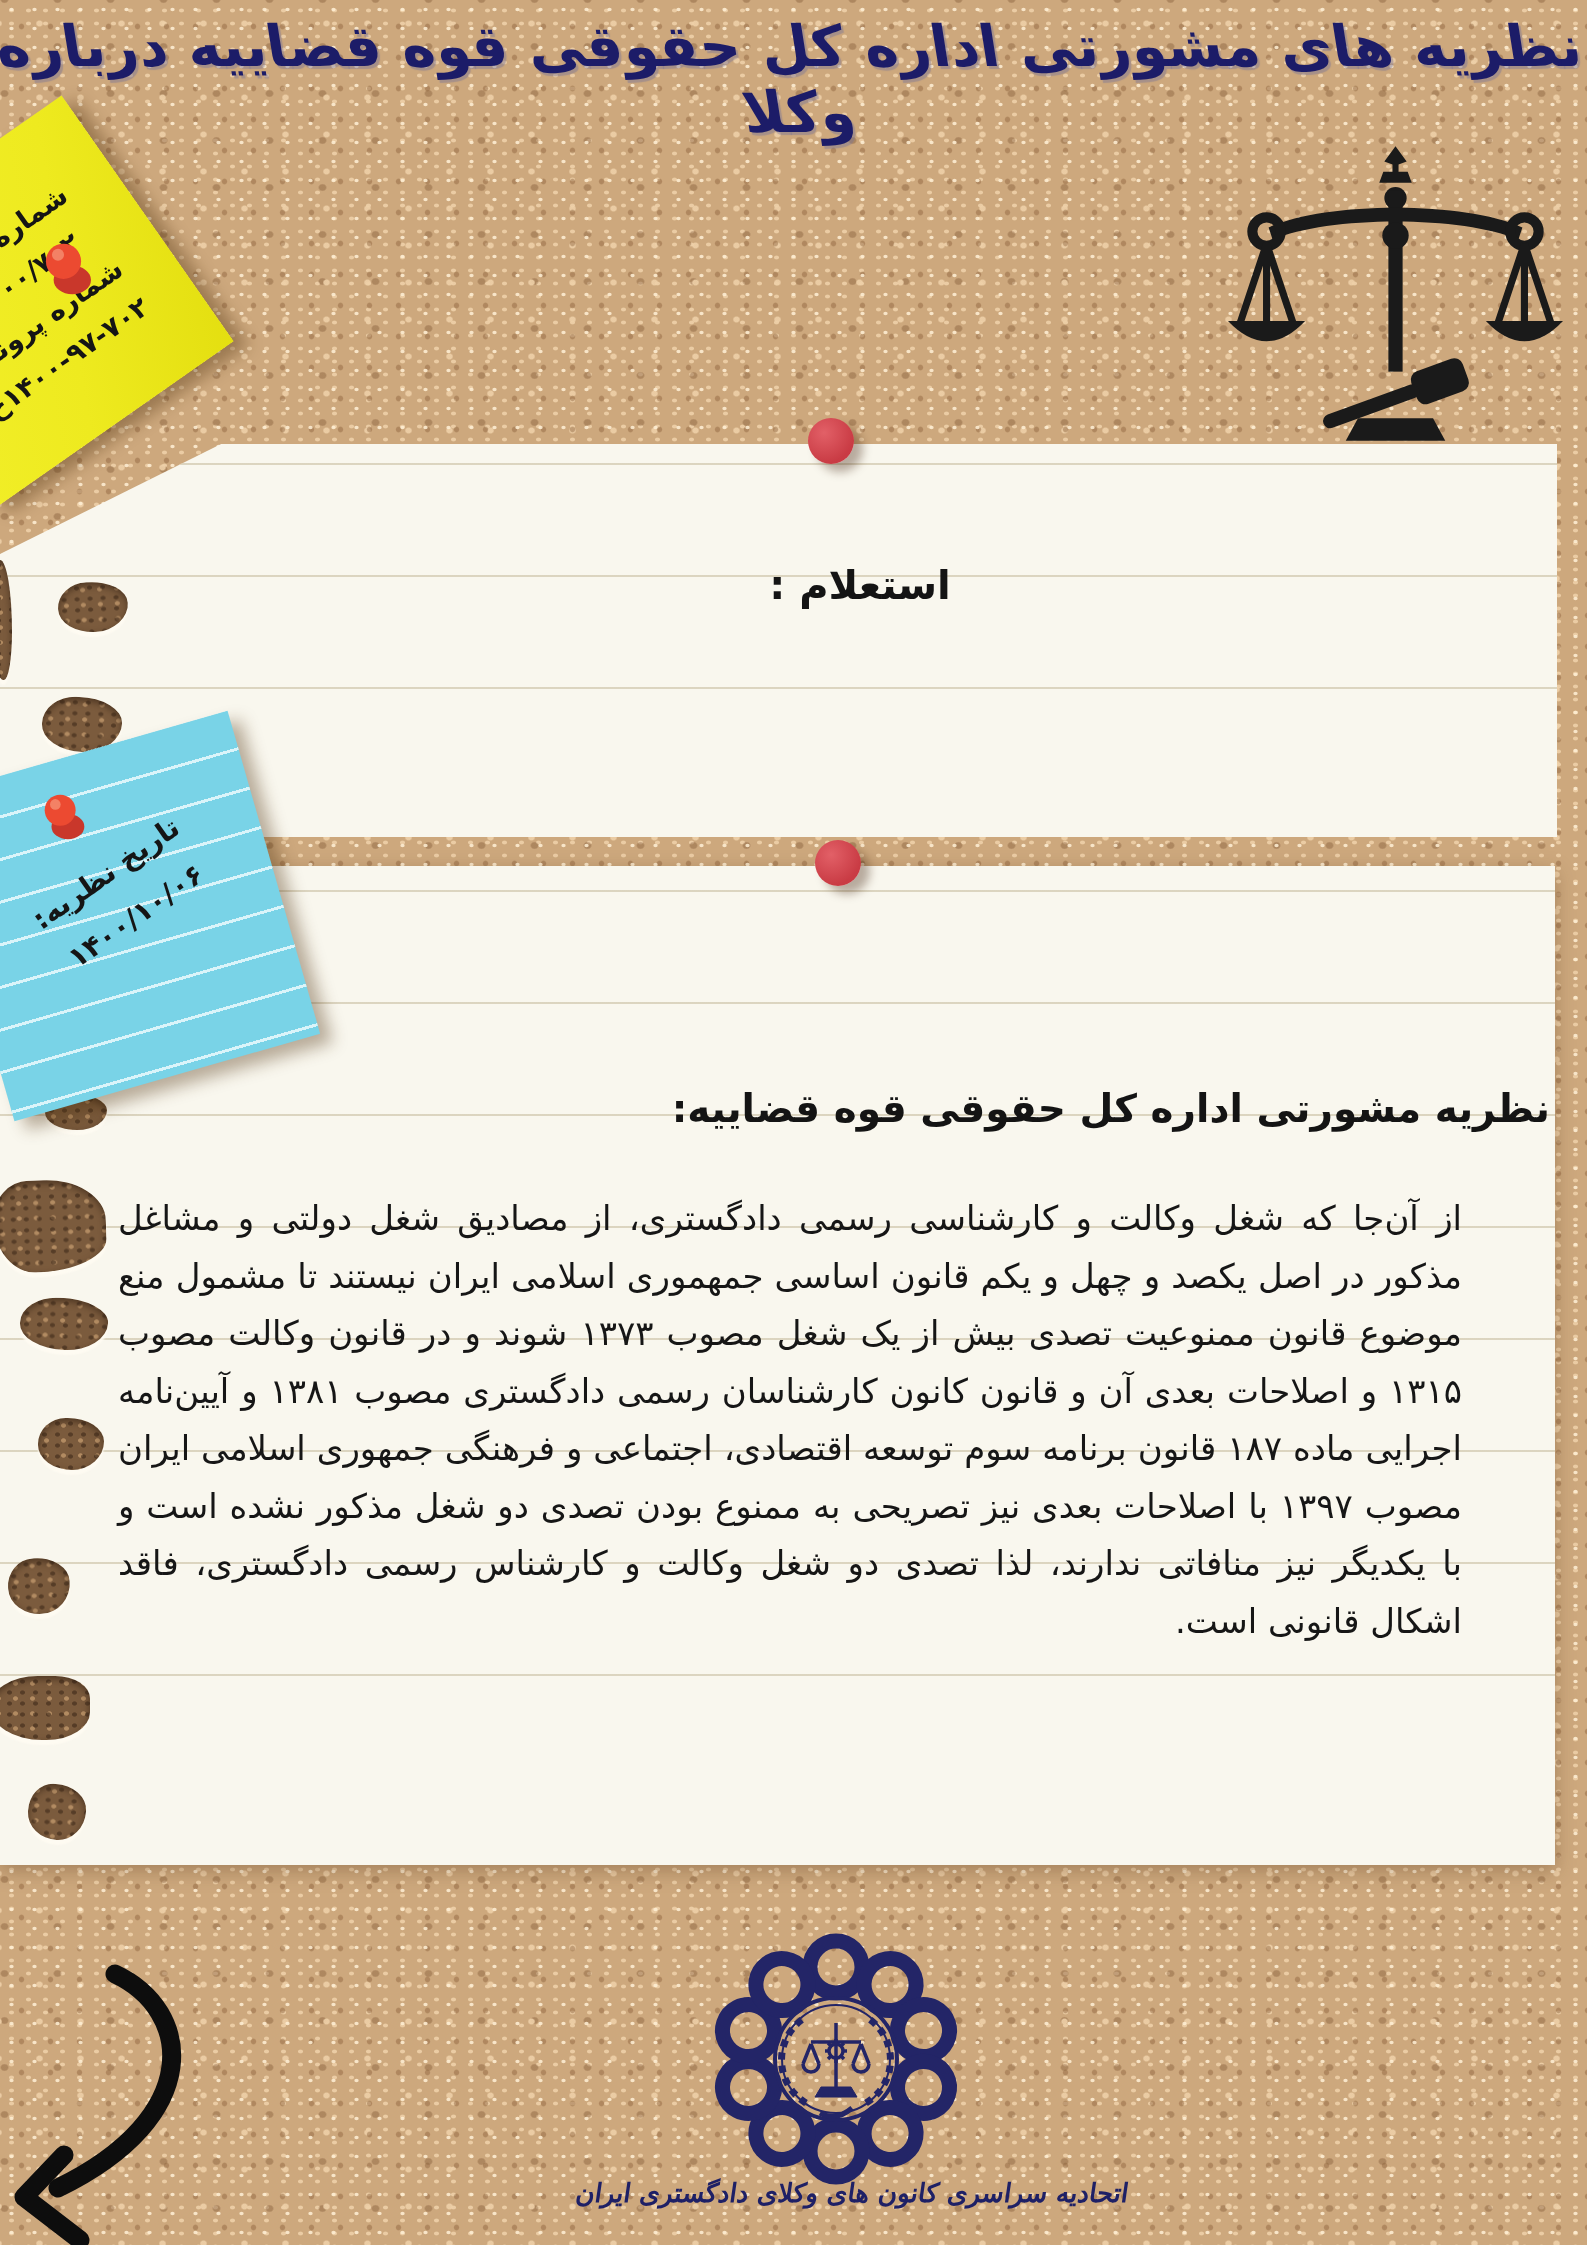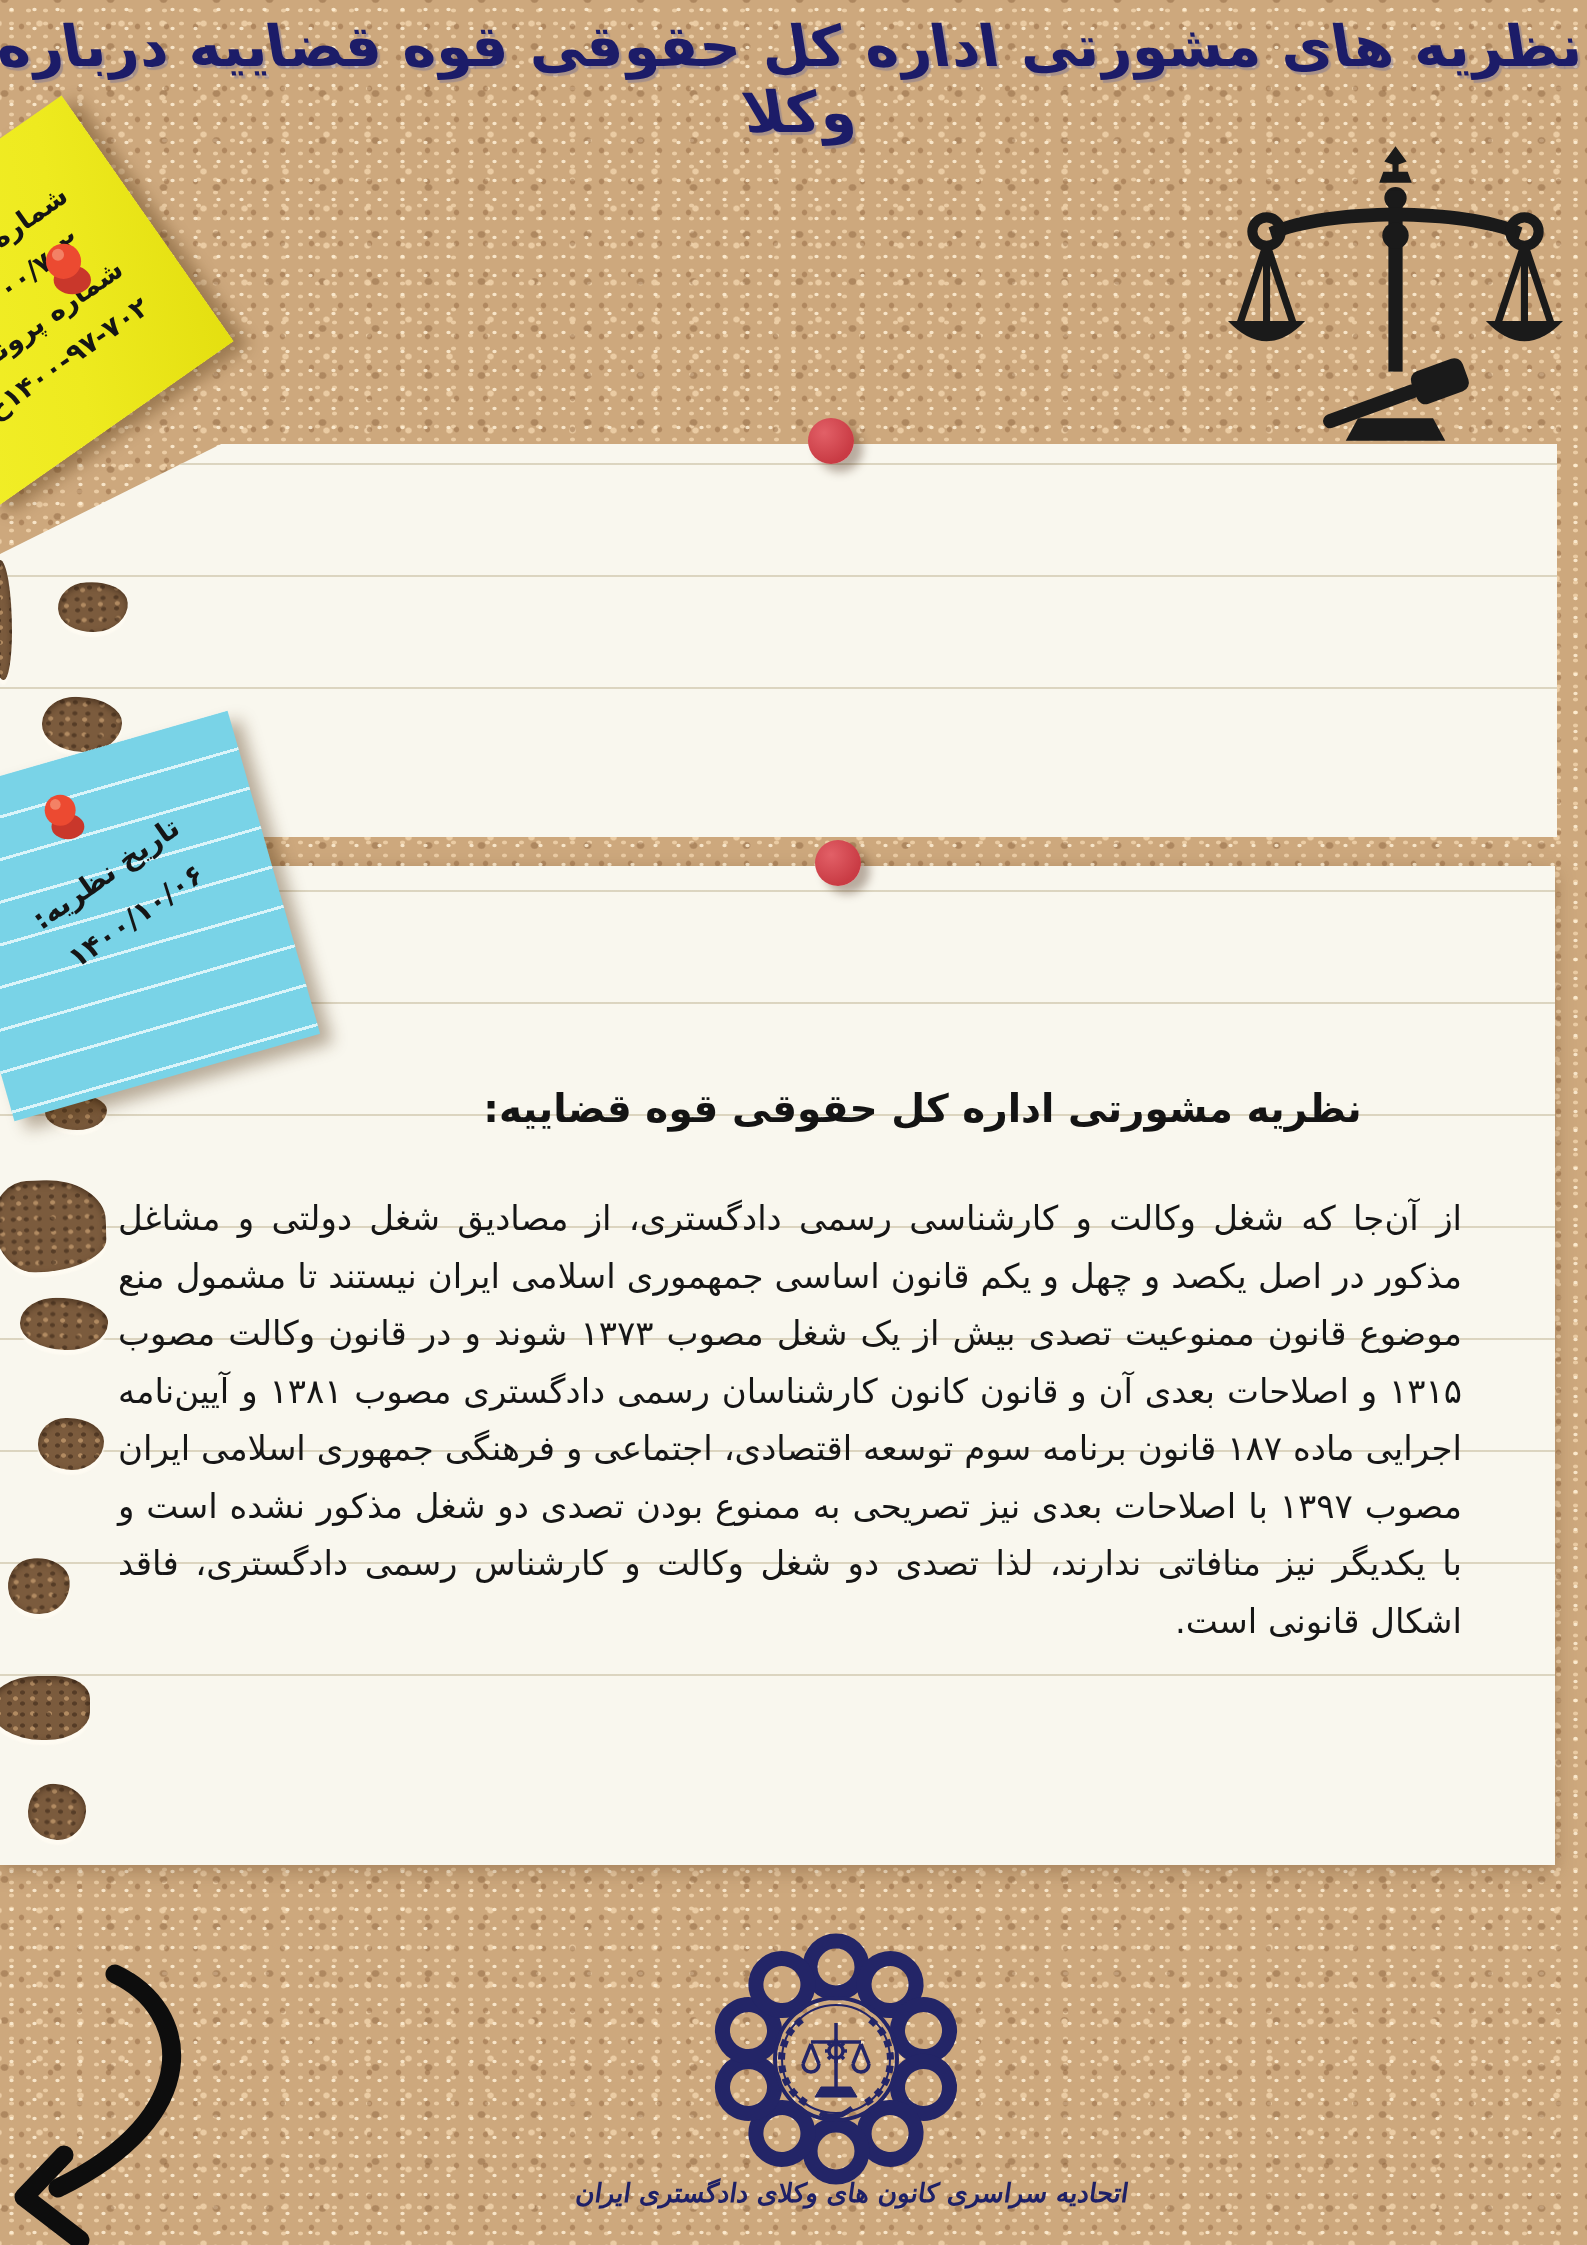--- a/index.html
+++ b/index.html
@@ -49,21 +49,21 @@
     background-size:13px 11px,17px 15px;
     border-radius:42% 55% 48% 52% / 50% 45% 55% 48%;
     box-shadow:inset 0 3px 7px rgba(40,24,12,.55), 0 5px 2px rgba(255,252,242,.85);
   }
 
   .heading{font-weight:bold;color:#141414;z-index:4;}
   .inquiry-heading{left:165px;top:562px;width:1390px;text-align:center;font-size:40px;}
   .inquiry-question{
     left:190px;top:672px;width:1270px;font-size:35px;line-height:70px;
     color:#191919;text-align:justify;z-index:4;}
-  .opinion-heading{left:295px;top:1086px;width:1255px;text-align:center;font-size:39px;}
+  .opinion-heading{left:295px;top:1086px;width:1255px;font-size:39px;}
   .opinion-body{
     left:118px;top:1190px;width:1344px;font-size:34px;line-height:57.5px;
     color:#161616;text-align:justify;z-index:4;}
 
   .note{z-index:10;}
   .yellow-note{
     left:-118px;top:152px;width:292px;height:300px;
     background:linear-gradient(115deg,#f4f12e 0%,#eeea1f 60%,#e4df10 100%);
     transform:rotate(-35deg);
     box-shadow:10px 12px 16px rgba(80,50,15,.4);
@@ -129,20 +129,21 @@
         <g transform="rotate(-20 205 240)">
           <rect x="183" y="220" width="54" height="34" rx="9"></rect>
           <rect x="88" y="230" width="100" height="14" rx="7"></rect>
         </g>
         <path d="M128 272 L202 272 L214 294 L116 294 Z"></path>
       </g>
     </svg>
   </div>
 
   <div class="abs paper paper1"></div>
+  <div class="abs heading fa inquiry-heading">استعلام :</div>
 
   <div class="abs paper paper2"></div>
   <div class="abs heading fa opinion-heading">نظریه مشورتی اداره کل حقوقی قوه قضاییه:</div>
   <div class="abs fa opinion-body">از آن‌جا که شغل وکالت و کارشناسی رسمی دادگستری، از مصادیق شغل دولتی و مشاغل مذکور در اصل یکصد و چهل و یکم قانون اساسی جمهموری اسلامی ایران نیستند تا مشمول منع موضوع قانون ممنوعیت تصدی بیش از یک شغل مصوب ۱۳۷۳ شوند و در قانون وکالت مصوب ۱۳۱۵ و اصلاحات بعدی آن و قانون کانون کارشناسان رسمی دادگستری مصوب ۱۳۸۱ و آیین‌نامه اجرایی ماده ۱۸۷ قانون برنامه سوم توسعه اقتصادی، اجتماعی و فرهنگی جمهوری اسلامی ایران مصوب ۱۳۹۷ با اصلاحات بعدی نیز تصریحی به ممنوع بودن تصدی دو شغل مذکور نشده است و با یکدیگر نیز منافاتی ندارند، لذا تصدی دو شغل وکالت و کارشناس رسمی دادگستری، فاقد اشکال قانونی است.</div>
 
   <div class="hole" style="left:-8px;top:560px;width:20px;height:120px;border-radius:30% 60% 40% 55%;"></div>
   <div class="hole" style="left:58px;top:582px;width:70px;height:50px;transform:rotate(-3deg);"></div>
   <div class="hole" style="left:42px;top:697px;width:80px;height:55px;transform:rotate(2deg);"></div>
   <div class="hole" style="left:45px;top:1094px;width:62px;height:36px;"></div>
   <div class="hole" style="left:-6px;top:1180px;width:112px;height:92px;border-radius:35% 60% 70% 40% / 45% 50% 38% 60%;transform:rotate(-2deg);"></div>

